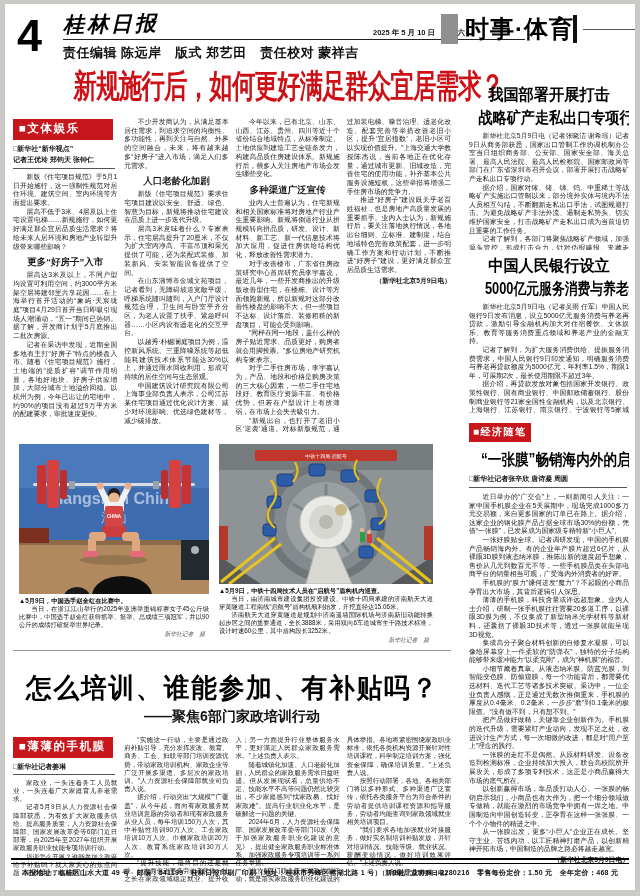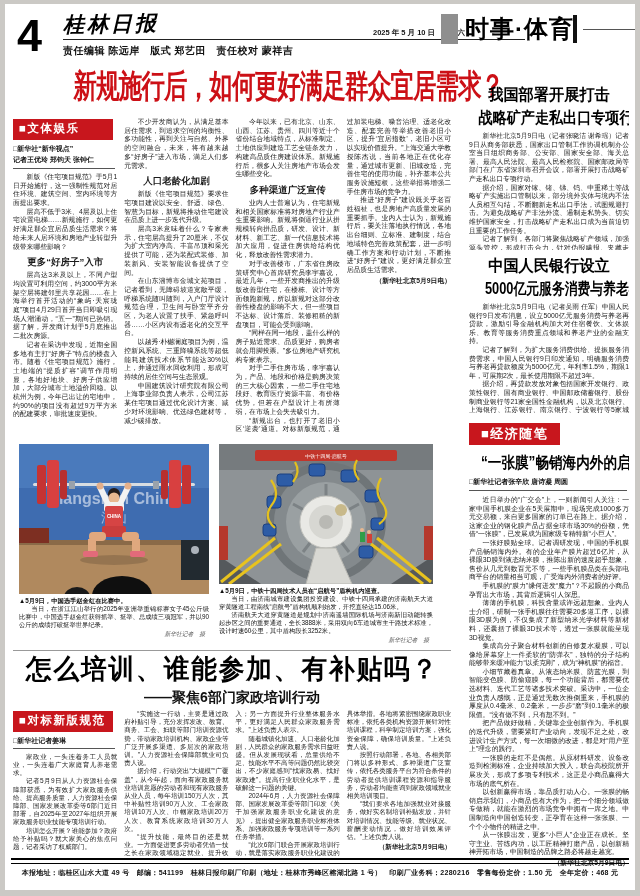--- a/index.html
+++ b/index.html
@@ -3,21 +3,21 @@
 <meta charset="utf-8">
 <style>
   html,body{margin:0;padding:0;}
   body{width:640px;height:896px;background:#cbc9c5;font-family:"Liberation Sans","DejaVu Sans",sans-serif;color:#151515;-webkit-text-size-adjust:none;}
   .page{position:relative;margin:0 auto;top:4px;width:630px;height:886px;background:#ffffff;box-sizing:border-box;padding:4px 6px 0 8px;overflow:hidden;}
   
   .hdr{position:relative;height:54px;}
   .pageno{position:absolute;left:4px;top:2px;font-size:45px;font-weight:900;letter-spacing:-2px;color:#000;}
   .mast{position:absolute;left:50px;top:2px;font-family:"DejaVu Serif","Liberation Serif",serif;font-style:italic;font-weight:bold;font-size:21px;letter-spacing:3px;color:#000;transform:rotate(-1deg);}
   .hdrline{position:absolute;left:50px;top:31px;width:462px;border-top:1.5px solid #222;}
-  .editors{position:absolute;left:50px;top:36px;font-size:10px;font-weight:700;color:#111;letter-spacing:.5px;}
+  .editors{position:absolute;left:50px;top:36px;font-size:13px;font-weight:700;color:#111;letter-spacing:.5px;}
   .dateline{position:absolute;left:360px;top:20px;width:150px;text-align:left;font-size:7.5px;font-weight:700;}
   .graybox{position:absolute;left:428px;top:6px;width:17px;height:30px;background:#8f8f8f;}
   .section{position:absolute;left:452px;top:5px;font-size:24px;font-weight:900;letter-spacing:1px;color:#000;}
   .vbar{position:absolute;left:560px;top:7px;width:4px;height:28px;background:#111;}
   .hline{position:absolute;left:570px;top:21px;width:56px;border-top:1px solid #555;}
   
   .content{display:flex;align-items:flex-start;}
   .left-main{width:438px;flex:0 0 438px;}
   .vrule{flex:0 0 5px;border-left:1.2px solid #2b5ea7;border-right:1.2px solid #2b5ea7;margin:2px 2px 0 3px;}
   .right-col{flex:1 1 auto;padding:0 0 0 6px;box-sizing:border-box;overflow:hidden;}
@@ -36,30 +36,30 @@
   
   .photos{display:flex;gap:10px;margin:8px 0 0 6px;}
   .fig{margin:0;}
   .fig svg{display:block;}
   .caption{font-size:6.3px;line-height:8px;text-align:justify;color:#111;margin-top:3px;}
   .caption .fl-p{text-indent:2em;}
   .caption .fl-p:first-child{text-indent:0;font-weight:700;}
   .caption .fl-cr{text-align:right;font-style:italic;color:#555;font-size:5.8px;margin-top:1px;padding-right:4px;}
   .sep{border:none;border-top:.5px solid #999;margin:6px 0 0;}
   
-  .bot-h{text-align:center;margin-top:0;}
+  .bot-h{text-align:center;margin-top:19px;}
   .bot-h span{display:inline-block;white-space:nowrap;font-size:27px;font-weight:900;letter-spacing:2px;color:#000;transform:scaleX(.95);transform-origin:center;}
-  .bot-sub{text-align:center;font-size:14px;font-weight:800;margin:2px 0 3px;color:#111;}
+  .bot-sub{text-align:center;font-size:14px;font-weight:800;margin:2px 0 10px;color:#111;}
   
   .rh{text-align:center;font-weight:900;color:#000;margin:0 0 3px;}
   .rh .ln{display:block;white-space:nowrap;font-size:16px;line-height:23px;transform-origin:center;}
   .sx95{transform:scaleX(.95);} .sx88{transform:scaleX(.88);} .sx82{transform:scaleX(.80);} .sx85{transform:scaleX(.85);}
   .rbody{font-size:6.8px;line-height:8.6px;text-align:justify;color:#1a1a1a;overflow:hidden;margin-bottom:4px;}
   .rb1{height:118px;margin-top:2px;} .rb2{height:112px;} .rb3{height:378px;}
-  .rbadge{display:inline-block;background:#c8161d;color:#fff;font-weight:800;font-size:13px;line-height:1;padding:4px 12px 5px;letter-spacing:1.5px;margin:4px 0 6px;}
+  .rbadge{display:inline-block;background:#c8161d;color:#fff;font-weight:800;font-size:10px;line-height:1;padding:4px 4px 5px;letter-spacing:1.5px;margin:4px 0 6px;}
   .rbyline{font-size:7px;font-weight:700;padding-bottom:3px;border-bottom:.5px solid #555;margin:2px 2px 5px 0;}
   .mt18{margin-top:21px;}
   
   .footer{position:absolute;left:6px;right:6px;bottom:12px;border-top:2.5px solid #000;}
   .footer::before{content:"";position:absolute;left:0;right:0;top:3px;border-top:.5px solid #000;}
   .footer .ftext{text-align:center;font-size:7px;font-weight:700;margin-top:8px;color:#111;letter-spacing:.3px;}
 </style>
 </head>
 <body>
 
@@ -224,21 +224,21 @@
       </div>
 
       <hr class="sep">
 
       <div class="bot-h">
         <span>怎么培训、谁能参加、有补贴吗？</span>
       </div>
       <div class="bot-sub">——聚焦6部门家政培训行动</div>
 
       <div class="cols2">
-        <div class="badge">■对标新版规范</div>
+        <div class="badge">■薄薄的手机膜</div>
         <div class="byline">□新华社记者姜琳</div>
         <div>
             <div class="fl fl-p">家政业，一头连着务工人员就业，一头连着广大家庭育儿养老需求。</div>
             <div class="fl fl-p">记者5月9日从人力资源社会保障部获悉，为有效扩大家政服务供给、提高服务质量，人力资源社会保障部、国家发展改革委等6部门近日部署，自2025年至2027年组织开展家政服务职业技能专项培训行动。</div>
             <div class="fl fl-p">培训怎么开展？谁能参加？政府给予补贴吗？就大家关心的焦点问题，记者采访了权威部门。</div>
             <div class="fl fl-p">“实施这一行动，主要是通过政府补贴引导，充分发挥发改、教育、商务、工会、妇联等部门培训资源优势，带动家政培训机构、家政企业等广泛开展多渠道、多层次的家政培训。”人力资源社会保障部就业司负责人说。</div>
             <div class="fl fl-p">据介绍，行动突出“大规模”“广覆盖”，从今年起，面向有家政服务就业培训意愿的劳动者和现有家政服务从业人员，每年培训150万人次，其中补贴性培训90万人次、工会家政培训10万人次、巾帼家政培训20万人次、教育系统家政培训30万人次。</div>
             <div class="fl fl-p">“提升技能，最终目的还是就业。一方面促进更多劳动者凭借一技之长在家政领域稳定就业、提升收入；另一方面提升行业整体服务水平，更好满足人民群众家政服务需求。”上述负责人表示。</div>
             <div class="fl fl-p">随着城镇化加速、人口老龄化加剧，人民群众的家政服务需求日益旺盛。但从发展现状看，总量供给不足、技能水平不高等问题仍然比较突出，不少家庭感到“找家政易、找好家政难”。提高行业职业化水平，是破解这一问题的关键。</div>
             <div class="fl fl-p">2024年6月，人力资源社会保障部、国家发展改革委等部门印发《关于加强家政服务职业化建设的意见》，提出健全家政服务职业标准体系、加强家政服务专项培训等一系列任务举措。</div>

